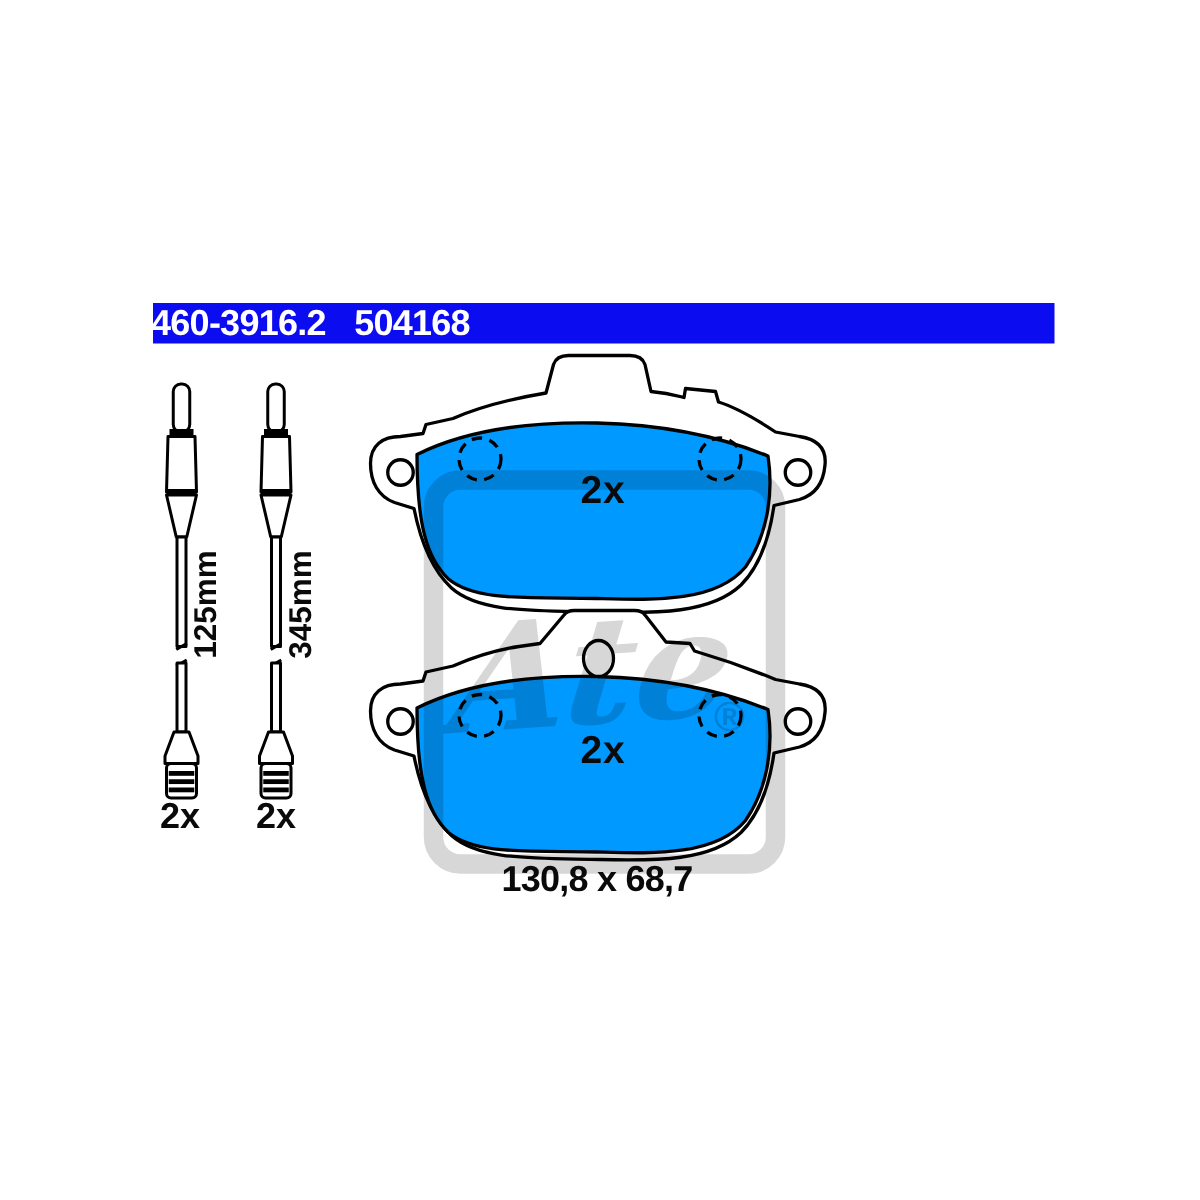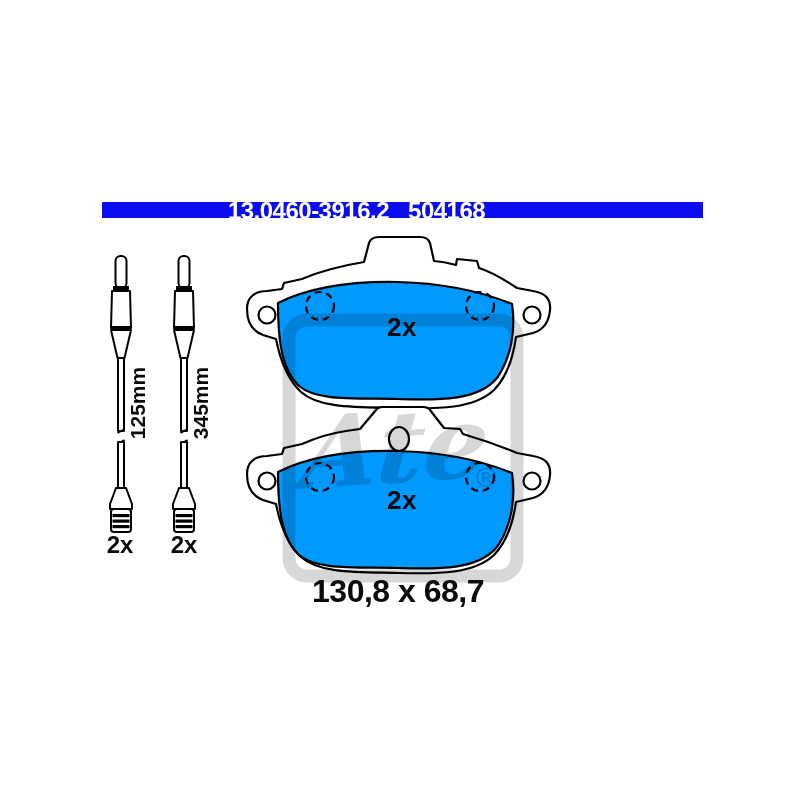--- a/index.html
+++ b/index.html
@@ -3,22 +3,22 @@
 <meta charset="utf-8">
 <style>
   html,body{margin:0;padding:0;}
   body{
     width:800px;height:800px;position:relative;background:#ffffff;
     font-family:"Liberation Sans","DejaVu Sans",sans-serif;overflow:hidden;
   }
   .abs{position:absolute;}
   
   .header-bar{
-    left:102px;top:202px;width:601px;height:16px;
-    display:flex;align-items:center;justify-content:center;
+    left:102px;top:202px;width:601px;height:27px;
+    display:flex;align-items:center;justify-content:flex-start;
   }
   .header-inner{
     display:flex;gap:19px;position:relative;left:-46px;
     color:#ffffff;font-weight:bold;font-size:24px;letter-spacing:-0.5px;
     line-height:27px;white-space:nowrap;
   }
   
   #diagram{left:0;top:0;z-index:1;}
   
   .watermark-layer{left:0;top:0;width:800px;height:800px;z-index:2;
@@ -33,21 +33,21 @@
   .watermark-reg{
     position:absolute;left:476px;top:464px;font-size:28px;line-height:28px;
     color:#d7d7d7;font-family:"Liberation Sans",sans-serif;font-weight:bold;
   }
   
   .labels{z-index:3;}
   .lbl{position:absolute;color:#0a0a0a;font-weight:bold;white-space:nowrap;}
   .sensor-len{font-size:21px;transform:translate(-50%,-50%) rotate(-90deg);}
   .sensor-qty{font-size:24px;transform:translate(-50%,-50%);}
   .pad-qty{font-size:26px;transform:translate(-50%,-50%);letter-spacing:0.5px;}
-  .dims{font-size:32px;transform:translate(-50%,0);letter-spacing:-0.5px;text-align:center;}
+  .dims{font-size:24px;transform:translate(-50%,0);letter-spacing:-0.5px;text-align:center;}
 </style>
 </head>
 <body>
 
 <svg id="diagram" class="abs" width="800" height="800" viewBox="0 0 800 800">
   <defs>
     <g id="sensor-shape" stroke="#000" stroke-width="2" fill="#fff" stroke-linejoin="round">
       <rect x="-5.5" y="0" width="11" height="32" rx="5"></rect>
       <rect x="-8" y="30" width="16" height="5" fill="#000" stroke="none"></rect>
       <path d="M -9,35 L 9,35 L 10,72 L -10,72 Z"></path>

